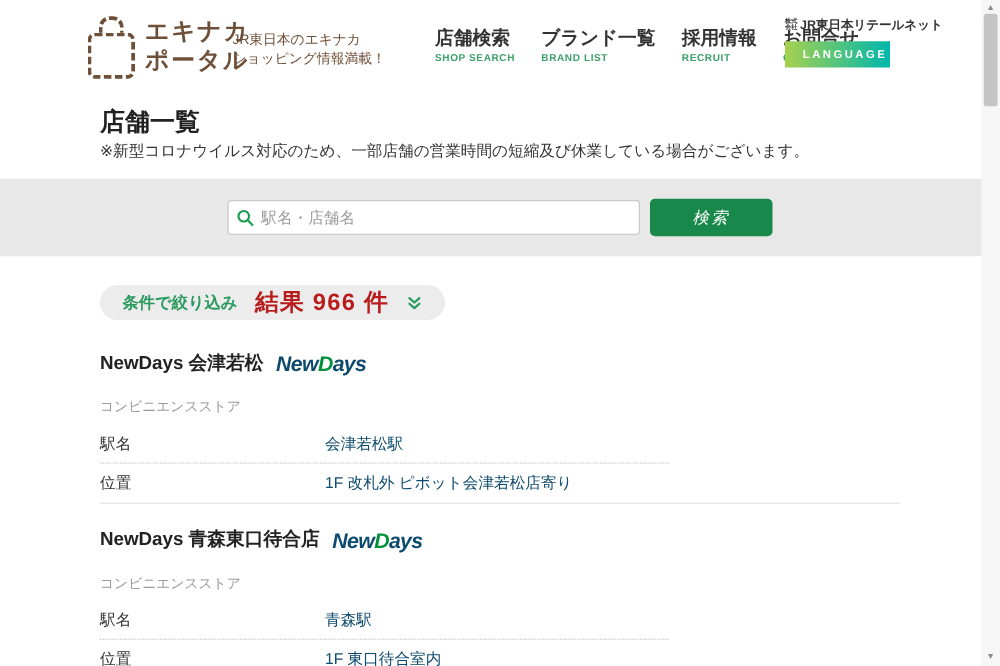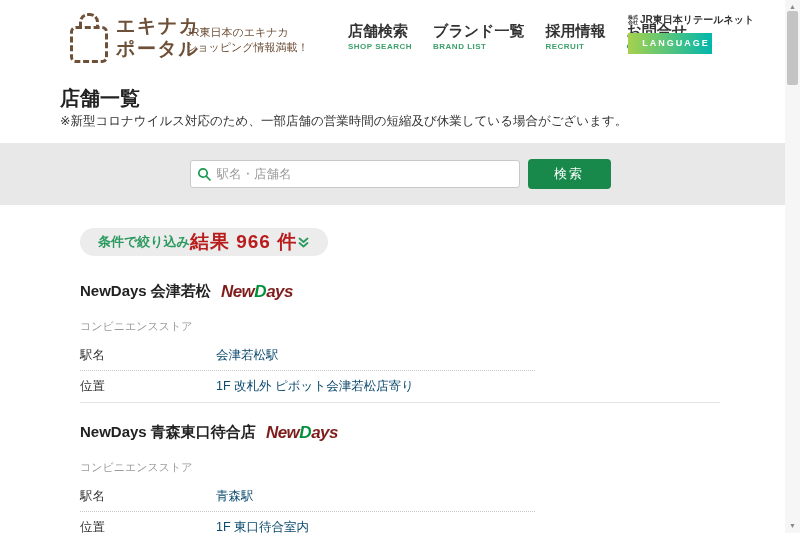--- a/index.html
+++ b/index.html
@@ -25,53 +25,53 @@
 
   .corp { position:absolute; left:628px; top:13px; }
   .corp-name { display:flex; align-items:center; cursor:pointer; }
   .corp-mark { display:inline-block; font-size:5px; font-weight:700; color:#333; line-height:1.1; margin-right:2px; }
   .corp-label { font-size:10px; font-weight:700; color:#333; white-space:nowrap; }
   .lang-btn { display:block; margin-top:6px; width:84px; height:21px; border:none; cursor:pointer;
     background:linear-gradient(90deg,#a6d14e,#00b7ad); color:#fff; font-family:inherit;
     font-size:9px; font-weight:700; letter-spacing:2px; text-align:center; line-height:21px;padding-left:12px; }
 
   
-  .page-head { padding:9px 80px 12px 60px; }
+  .page-head { padding:9px 80px 12px 80px; }
   .page-title { font-size:20px; font-weight:700; color:#222; line-height:28px; }
   .page-note { font-size:12.5px; color:#333; line-height:19px; }
 
   
   .search-strip { height:62px; background:#e8e8e8; display:flex; align-items:center; justify-content:center; }
   .search-box { position:relative; width:330px; height:28px; margin-right:8px; }
   .search-input { width:100%; height:100%; border:1px solid #c9c9c9; border-radius:3px; background:#fff;
     padding:0 8px 0 26px; font-family:inherit; font-size:12.5px; color:#333; outline:none; }
   .search-input::placeholder { color:#9a9a9a; }
   .search-icon { position:absolute; left:7px; top:7px; width:14px; height:14px; pointer-events:none; }
-  .search-btn { width:83px; height:30px; background:#18894b; border:none; border-radius:4px;
-    color:#fff; font-family:inherit; font-size:13px; cursor:pointer; letter-spacing:2px; }
+  .search-btn { width:98px; height:30px; background:#18894b; border:none; border-radius:4px;
+    color:#fff; font-family:inherit; font-size:13px; cursor:pointer; letter-spacing:2px;font-style:italic; }
 
   
   .main { padding:0 80px; width:800px; }
-  .filter-pill { margin-top:23px; display:inline-flex; align-items:center; height:28px;
+  .filter-pill { margin-top:23px; display:inline-flex; align-items:center; gap:14px; height:28px;
     padding:0 18px; background:#ececec; border:none; border-radius:14px; cursor:pointer; font-family:inherit; }
   .filter-label { font-size:13px; font-weight:700; color:#2b9a5e; }
   .filter-result { font-size:19px; font-weight:700; color:#b91c1c; letter-spacing:1px; }
   .chev { width:13px; height:13px; }
 
   .store-card { margin-top:0; }
   .store-title-row { display:flex; align-items:center; margin-top:24px; }
   .store-card + .store-card .store-title-row,
   .card-sep + .store-card .store-title-row { margin-top:18px; }
   .store-name { font-size:15px; font-weight:700; color:#222; line-height:22px; }
   .brand-logo { margin-left:10px; font-size:17px; font-weight:800; font-style:italic; letter-spacing:-0.5px; line-height:1; cursor:pointer; }
-  .nd-lime { color:#7f1d1d; }
+  .nd-lime { color:#0c4a6e; }
   .nd-green { color:#00913b; }
   .store-cat { margin-top:16px; font-size:11px; color:#9a9a9a; line-height:16px; }
   .store-table { margin-top:6px; width:455px; }
-  .store-row { display:flex; align-items:center; height:31px; }
+  .store-row { display:flex; align-items:center; height:31px;gap:44px; }
   .store-row.dotted { border-bottom:1px dotted #c9c9c9; }
   .row-label { width:136px; font-size:12.5px; color:#333; flex:none; }
   .row-value { font-size:12.5px; color:#0c4a6e; white-space:nowrap; }
   .card-sep { border:none; border-top:1px solid #e3e3e3; margin-top:0; width:640px; }
 
   
   .scrollbar { position:absolute; right:0; top:0; width:15px; height:533px; background:#f6f6f6; }
   .sb-up { position:absolute; top:1px; left:0; width:15px; height:12px; text-align:center; font-size:7px; color:#8a8a8a; line-height:12px; cursor:pointer; }
   .sb-thumb { position:absolute; top:11px; left:2px; width:11px; height:74px; background:#c4c4c4; border-radius:2px; cursor:grab; }
   .sb-down { position:absolute; bottom:1px; left:0; width:15px; height:12px; text-align:center; font-size:7px; color:#8a8a8a; line-height:12px; cursor:pointer; }

